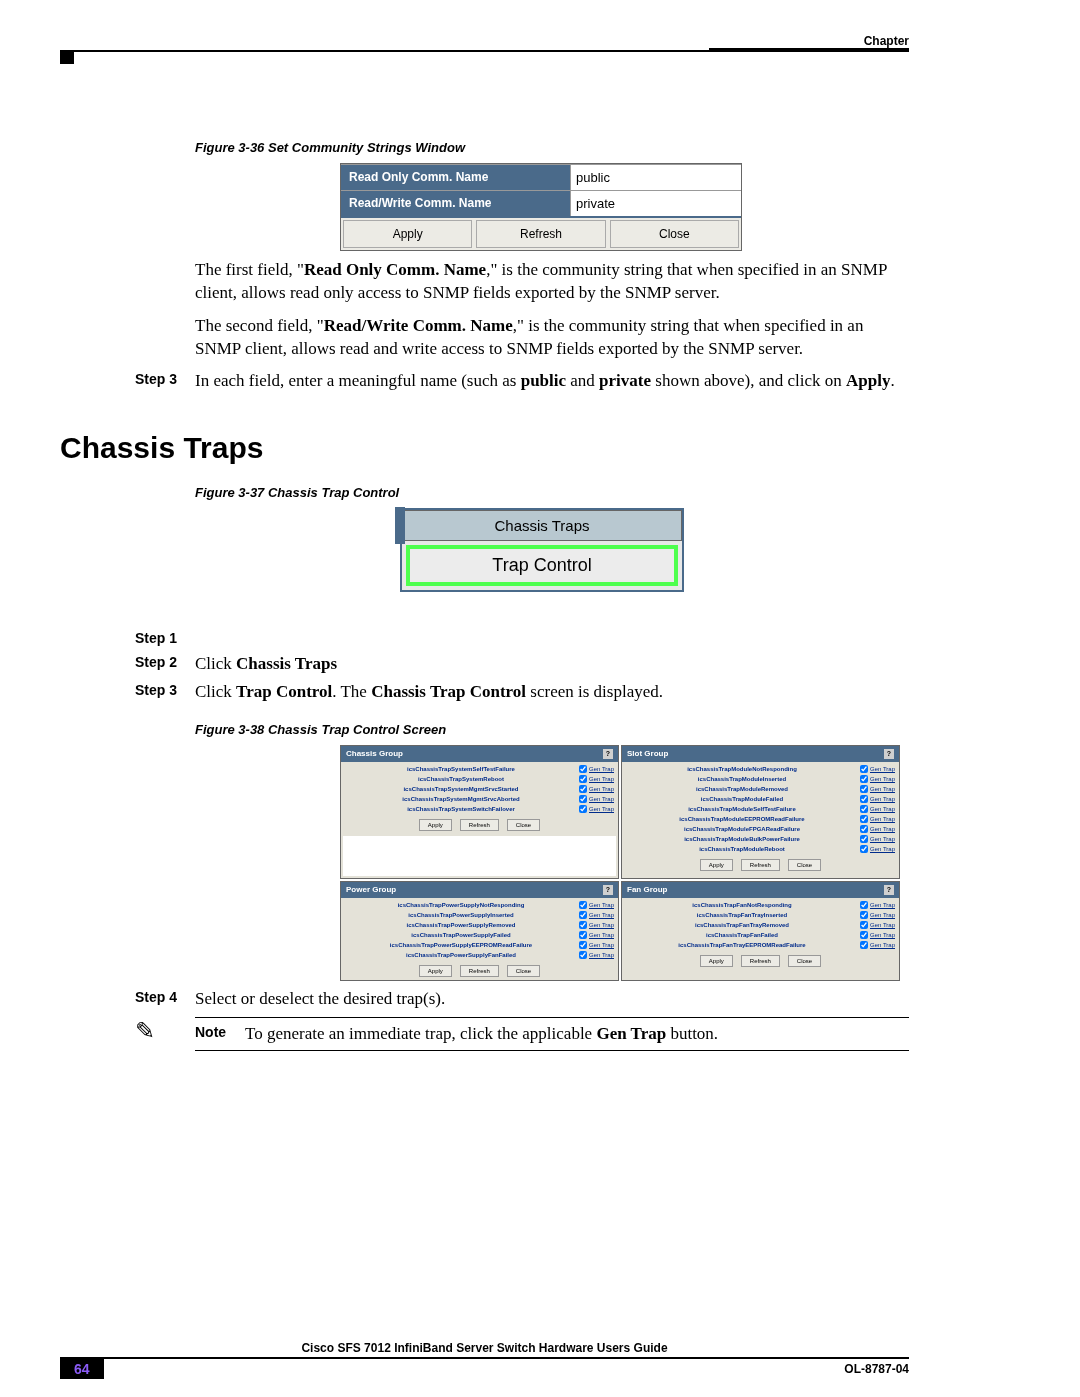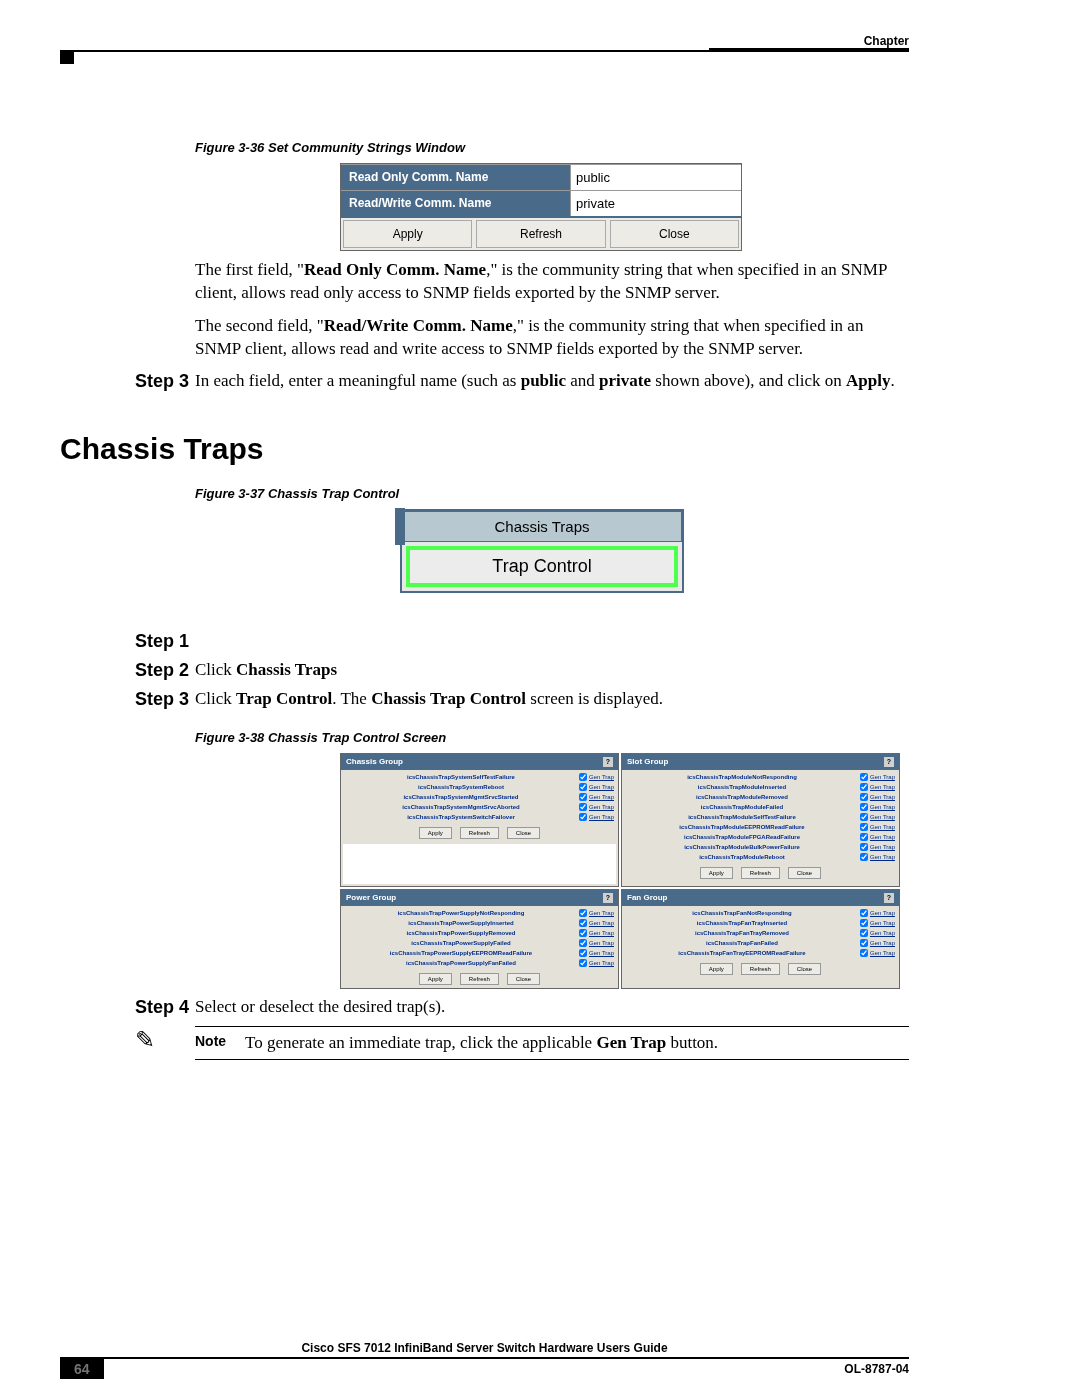--- a/index.html
+++ b/index.html
@@ -136,21 +136,21 @@
     margin-bottom: 10px;
   }
   .step-row {
     display:flex;
     margin-top:8px;
     font-size:17px;
   }
   .step-label {
     width:135px;
     font-family: Arial, Helvetica, sans-serif;
-    font-size:18px;
+    font-size:14px;
     font-weight:bold;
     padding-left:75px;
     box-sizing:border-box;
   }
   .step-text {
     flex:1;
   }
   .h2 {
     font-family: Arial, Helvetica, sans-serif;
     font-size: 30px;
@@ -314,21 +314,21 @@
     padding-bottom:2px;
   }
   .footer-row {
     display:flex;
     justify-content:space-between;
     align-items:center;
     margin-top:0;
   }
   .page-num {
     background:#000;
-    color:#737373;
+    color:#8b5cf6;
     font-family: Arial, Helvetica, sans-serif;
     font-weight:bold;
     font-size:14px;
     padding:2px 14px;
   }
   .doc-ref {
     font-family: Arial, Helvetica, sans-serif;
     font-size:12px;
     font-weight:bold;
   }

